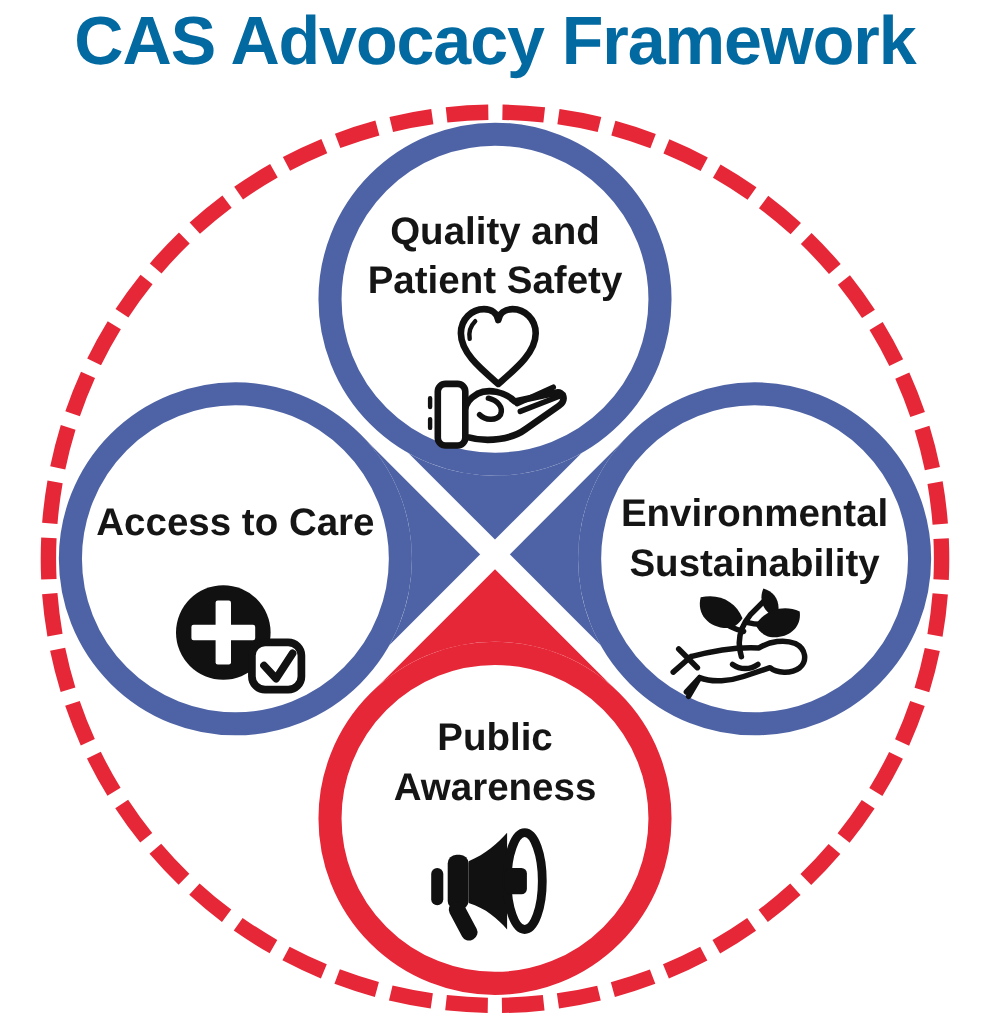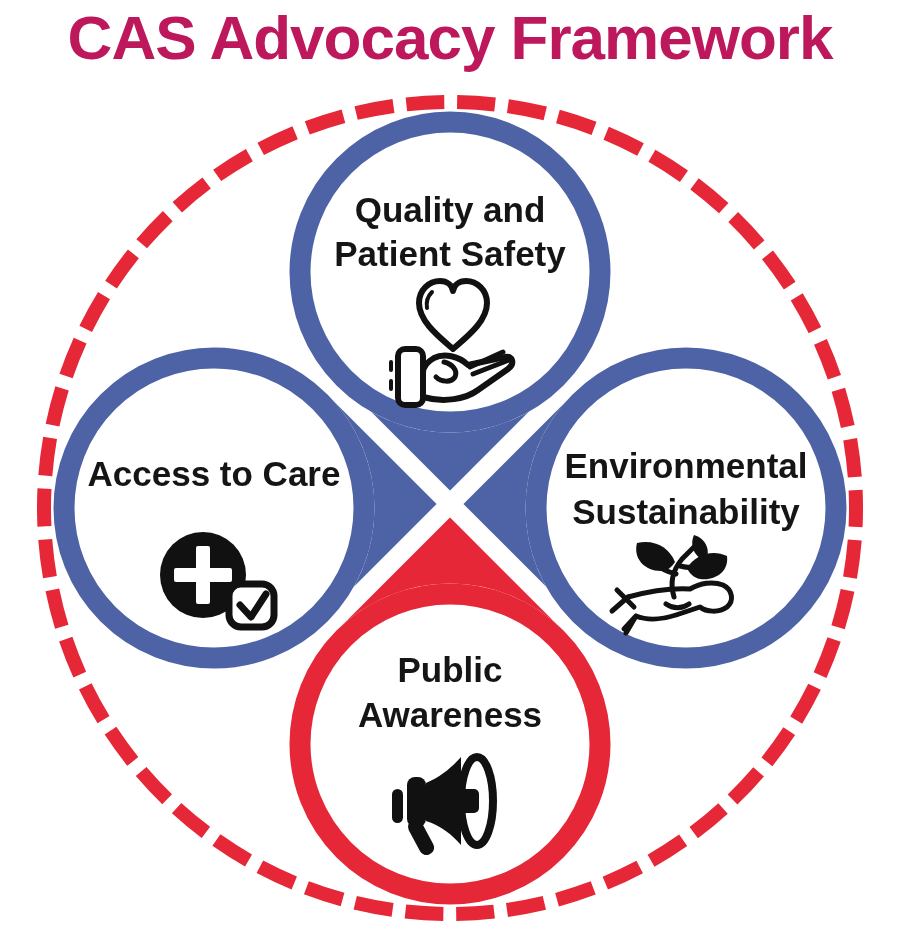--- a/index.html
+++ b/index.html
@@ -10,21 +10,21 @@
     overflow:hidden;
     font-family:"Liberation Sans", sans-serif;
   }
   .title{
     position:absolute;top:0;left:0;width:100%;
     margin:0;padding-top:2px;
     text-align:center;
     font-size:62px;
     font-weight:bold;
     letter-spacing:-1px;
-    color:#be185d;
+    color:#0369a1;
   }
   svg.diagram{position:absolute;top:0;left:0;}
   .circle-label{
     font-weight:bold;
     font-size:35px;
     fill:#151515;
   }
   .icon-stroke{stroke:#111111;fill:#ffffff;stroke-linecap:round;stroke-linejoin:round;}
   .icon-line{stroke:#111111;fill:none;stroke-linecap:round;stroke-linejoin:round;}
   .icon-fill{fill:#111111;}

